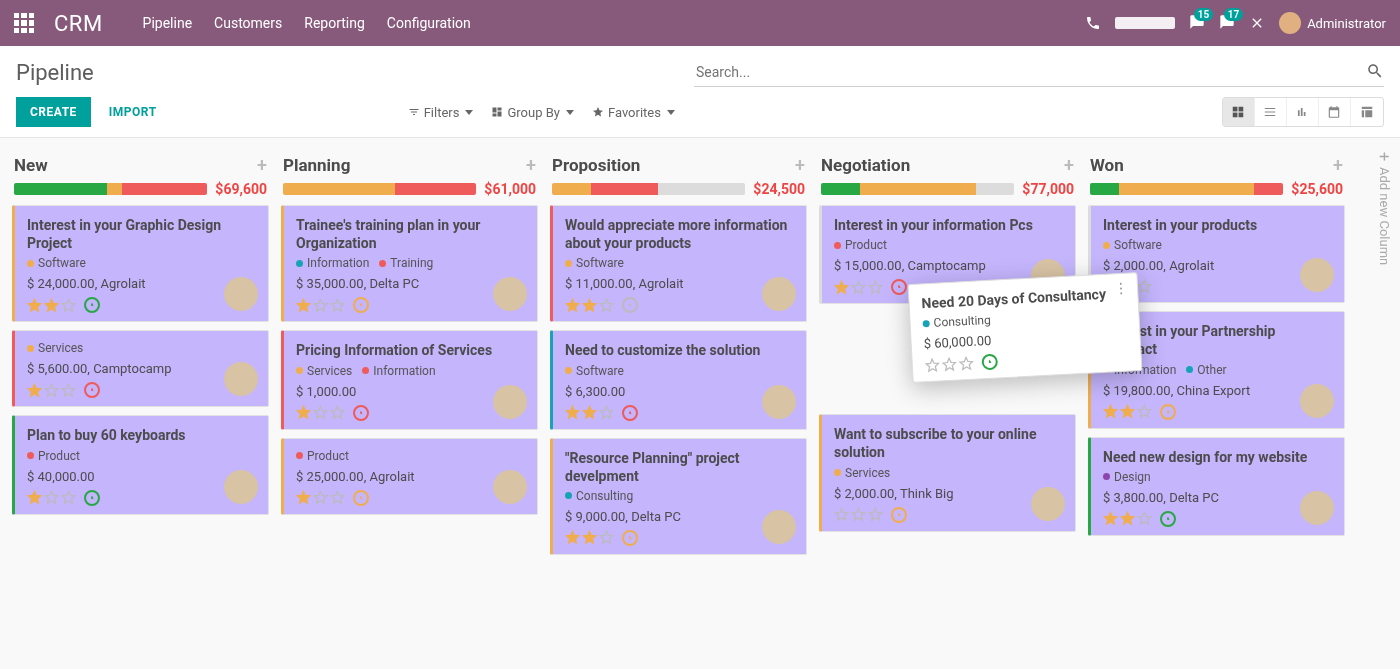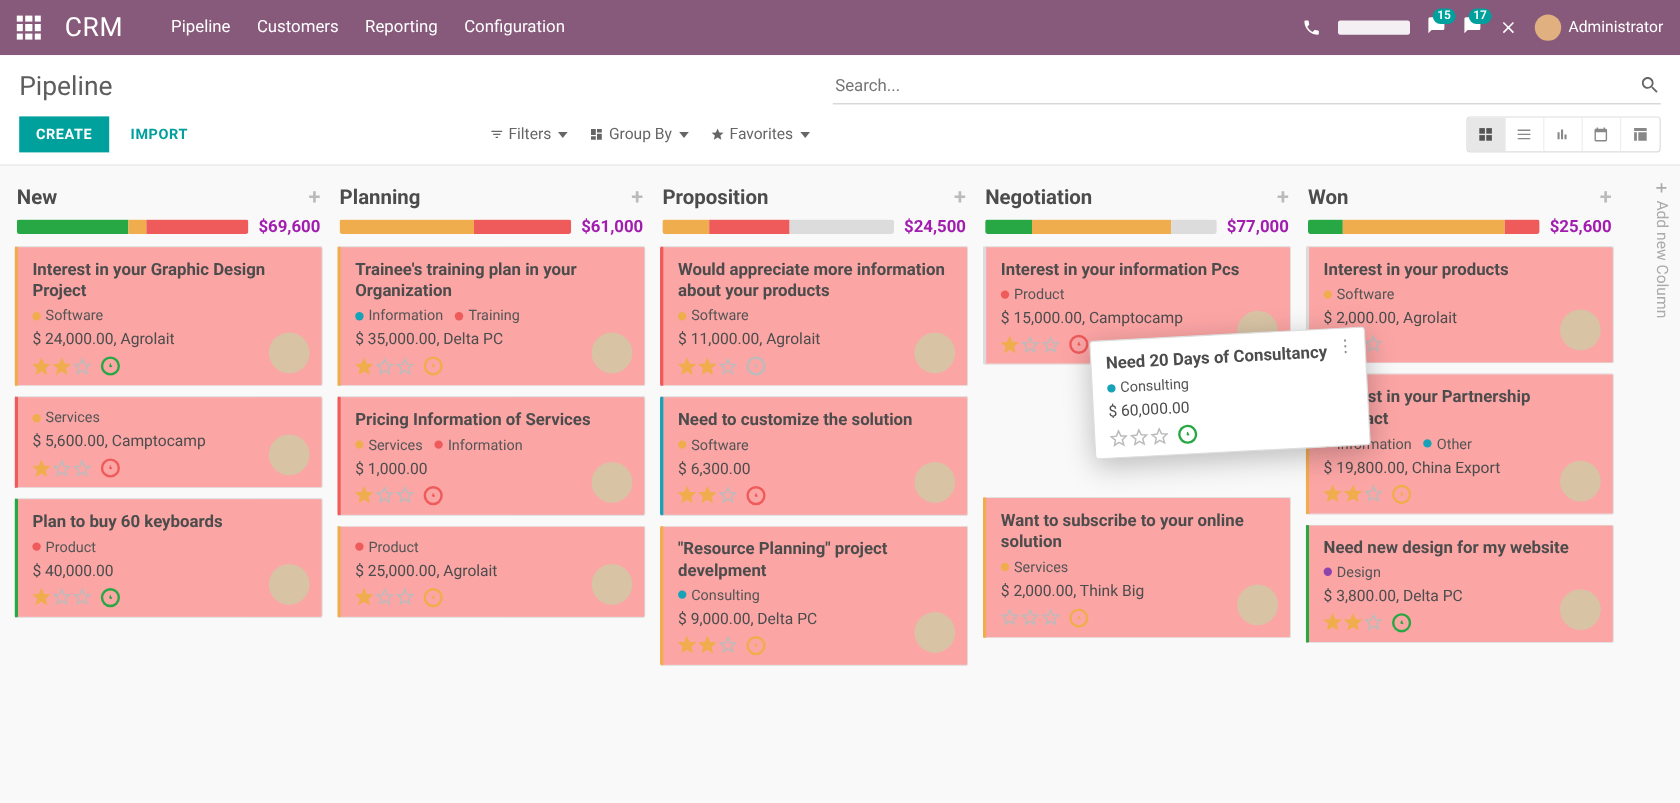--- a/index.html
+++ b/index.html
@@ -39,23 +39,23 @@
 
 
 .board { display: flex; padding: 14px 8px; gap: 4px; position: relative; }
 .col { width: 265px; flex-shrink: 0; }
 .col-head { display: flex; align-items: center; padding: 2px 6px 6px 6px; }
 .col-title { font-size: 17px; font-weight: 700; color: #4c4c4c; }
 .col-add { margin-left: auto; color: #bbb; font-size: 18px; cursor: pointer; font-weight: 600; }
 .col-progress { display: flex; align-items: center; padding: 0 6px 8px 6px; gap: 8px; }
 .col-progress .bar { flex: 1; height: 12px; display: flex; border-radius: 2px; overflow: hidden; }
 .col-progress .bar span { display: block; height: 100%; }
-.col-sum { font-size: 14px; font-weight: 700; color: #a21caf; }
-
-.card { background: #fca5a5; border: 1px solid #e2e2e2; border-left-width: 3px; border-radius: 2px; margin: 0 4px 8px 4px; padding: 10px 12px 8px 12px; position: relative; cursor: pointer; }
+.col-sum { font-size: 14px; font-weight: 700; color: #ef4444; }
+
+.card { background: #c4b5fd; border: 1px solid #e2e2e2; border-left-width: 3px; border-radius: 2px; margin: 0 4px 8px 4px; padding: 10px 12px 8px 12px; position: relative; cursor: pointer; }
 .card-title { font-size: 14px; font-weight: 700; color: #4c4c4c; line-height: 1.3; margin-bottom: 4px; }
 .tags { display: flex; gap: 10px; flex-wrap: wrap; margin-bottom: 6px; }
 .tag { font-size: 12px; color: #555; display: flex; align-items: center; gap: 4px; }
 .tag .dot { width: 7px; height: 7px; border-radius: 50%; }
 .card-line { font-size: 13px; color: #4c4c4c; margin-bottom: 6px; }
 .card-foot { display: flex; align-items: center; }
 .stars { display: flex; gap: 2px; }
 .star { width: 15px; height: 15px; }
 .activity { width: 16px; height: 16px; margin-left: 8px; border: 2px solid; border-radius: 50%; display: flex; align-items: center; justify-content: center; }
 .activity svg { width: 8px; height: 8px; }

